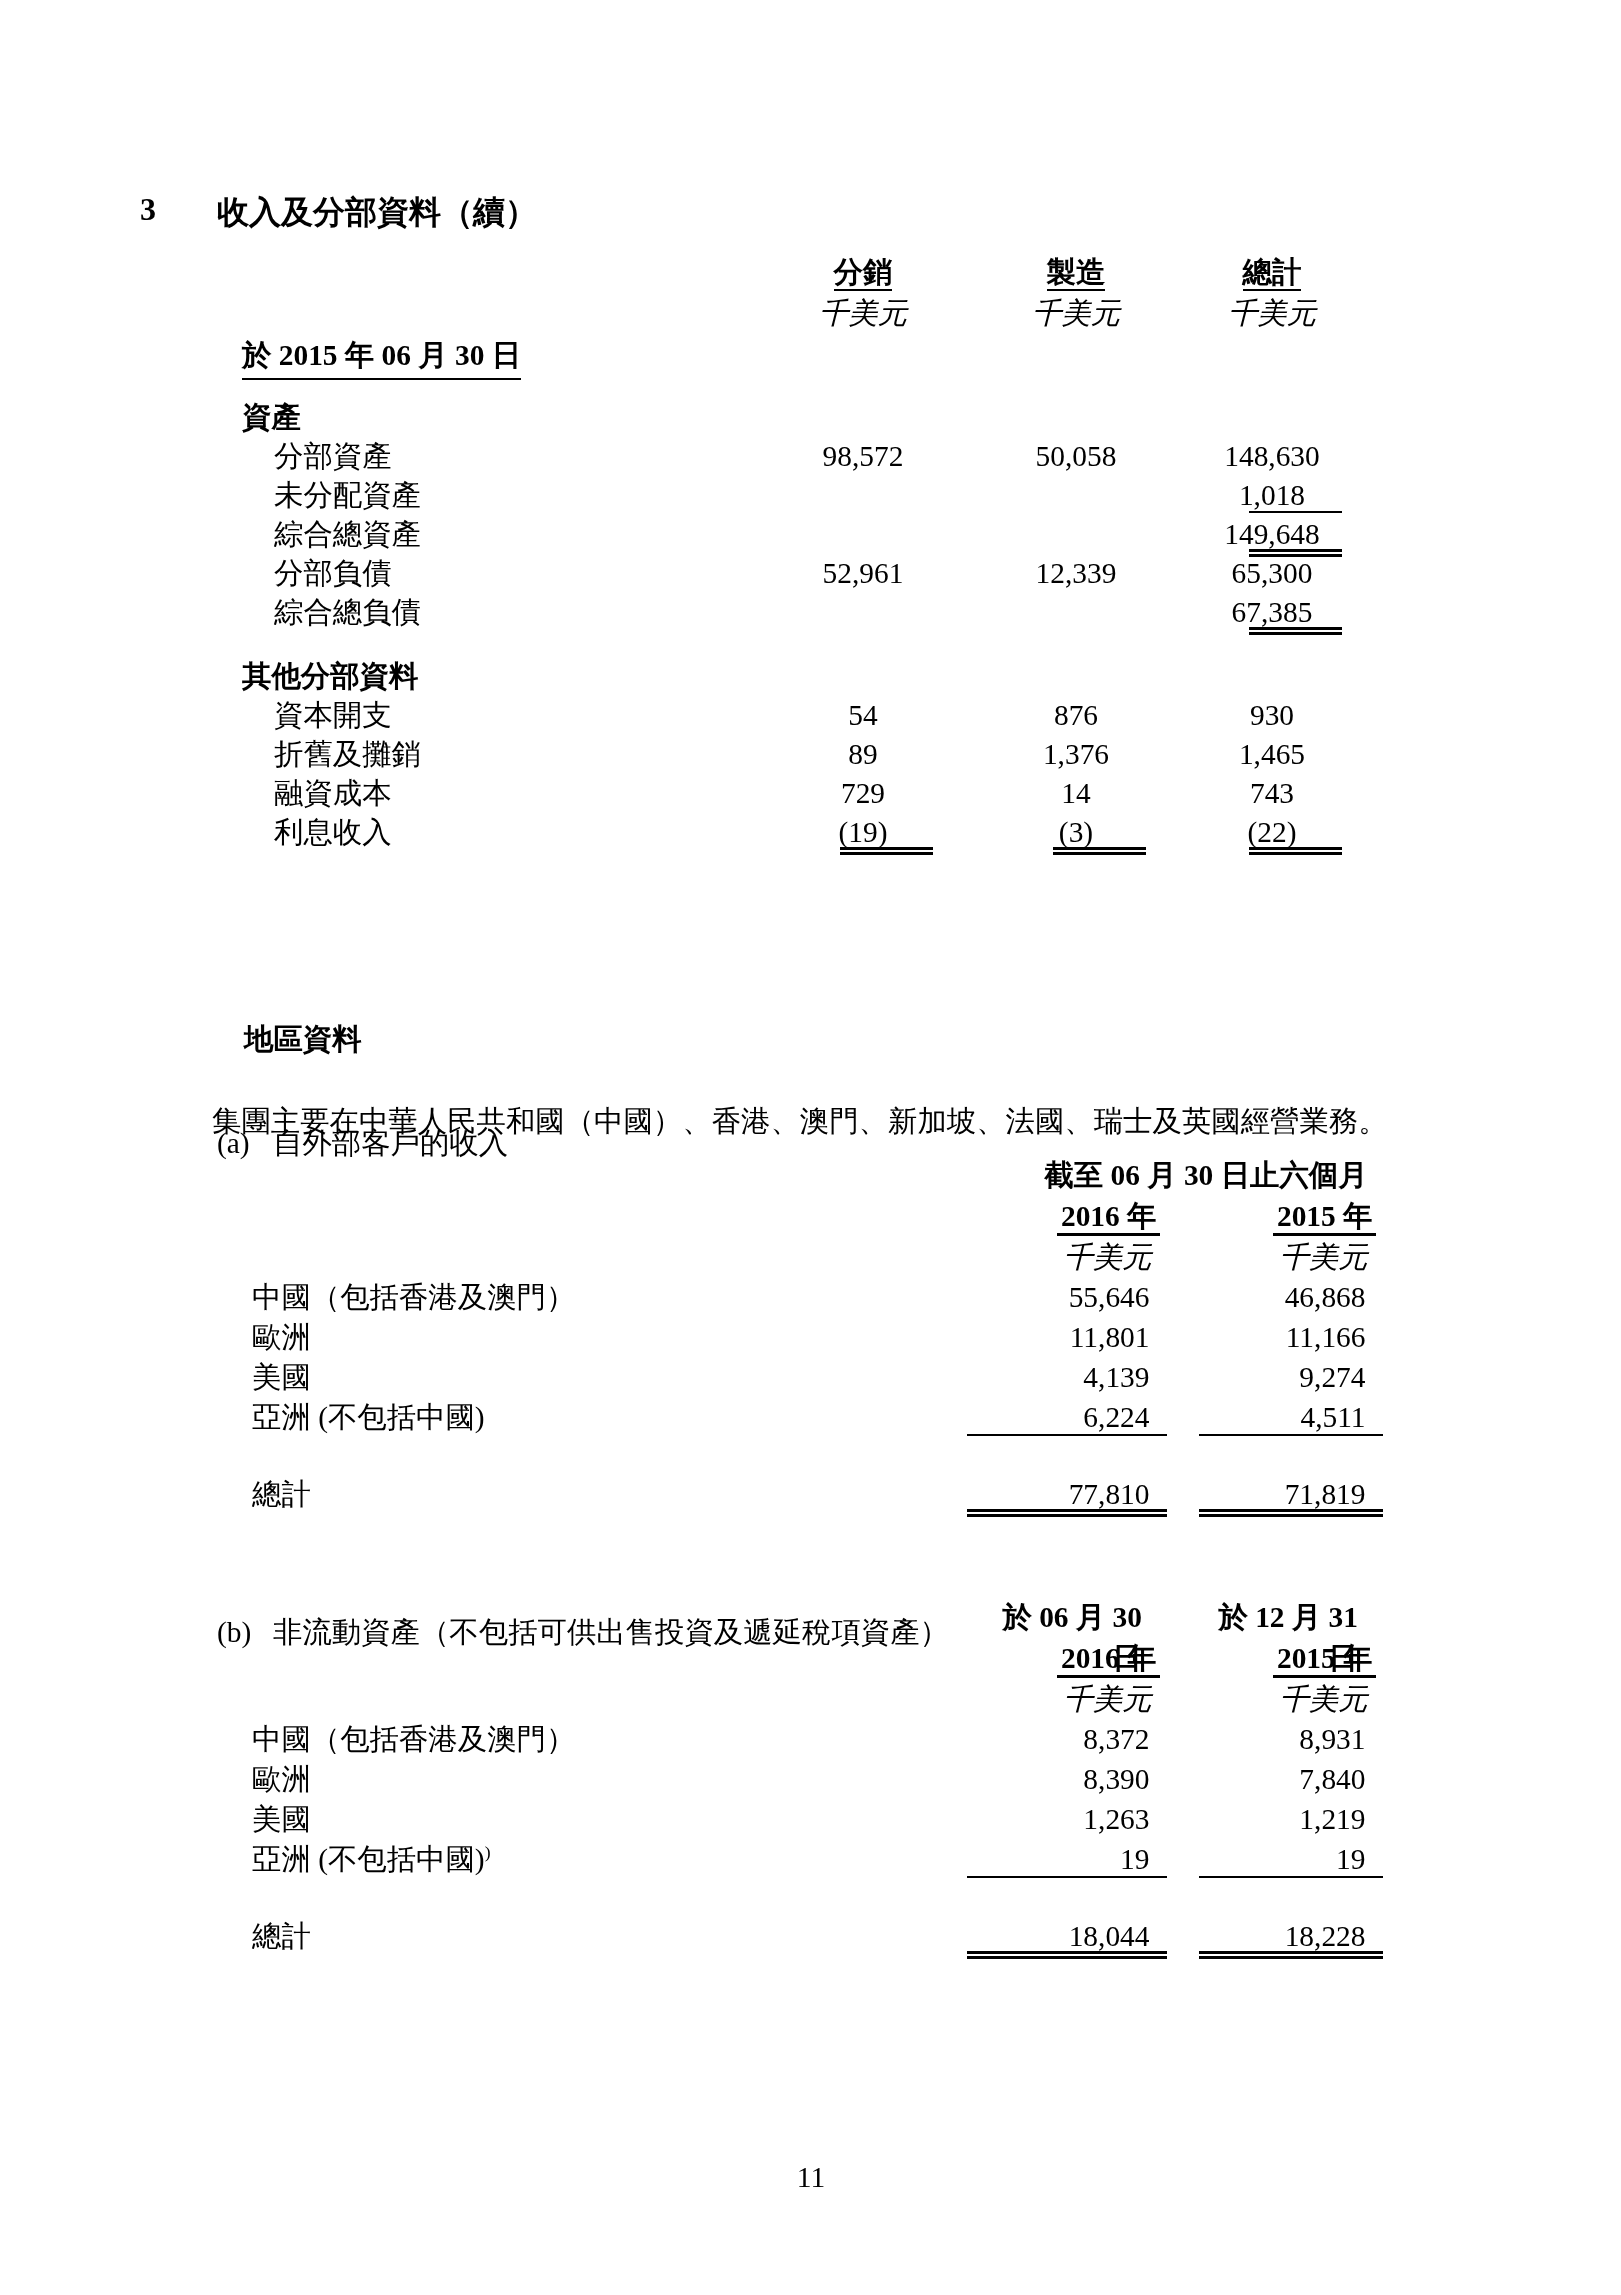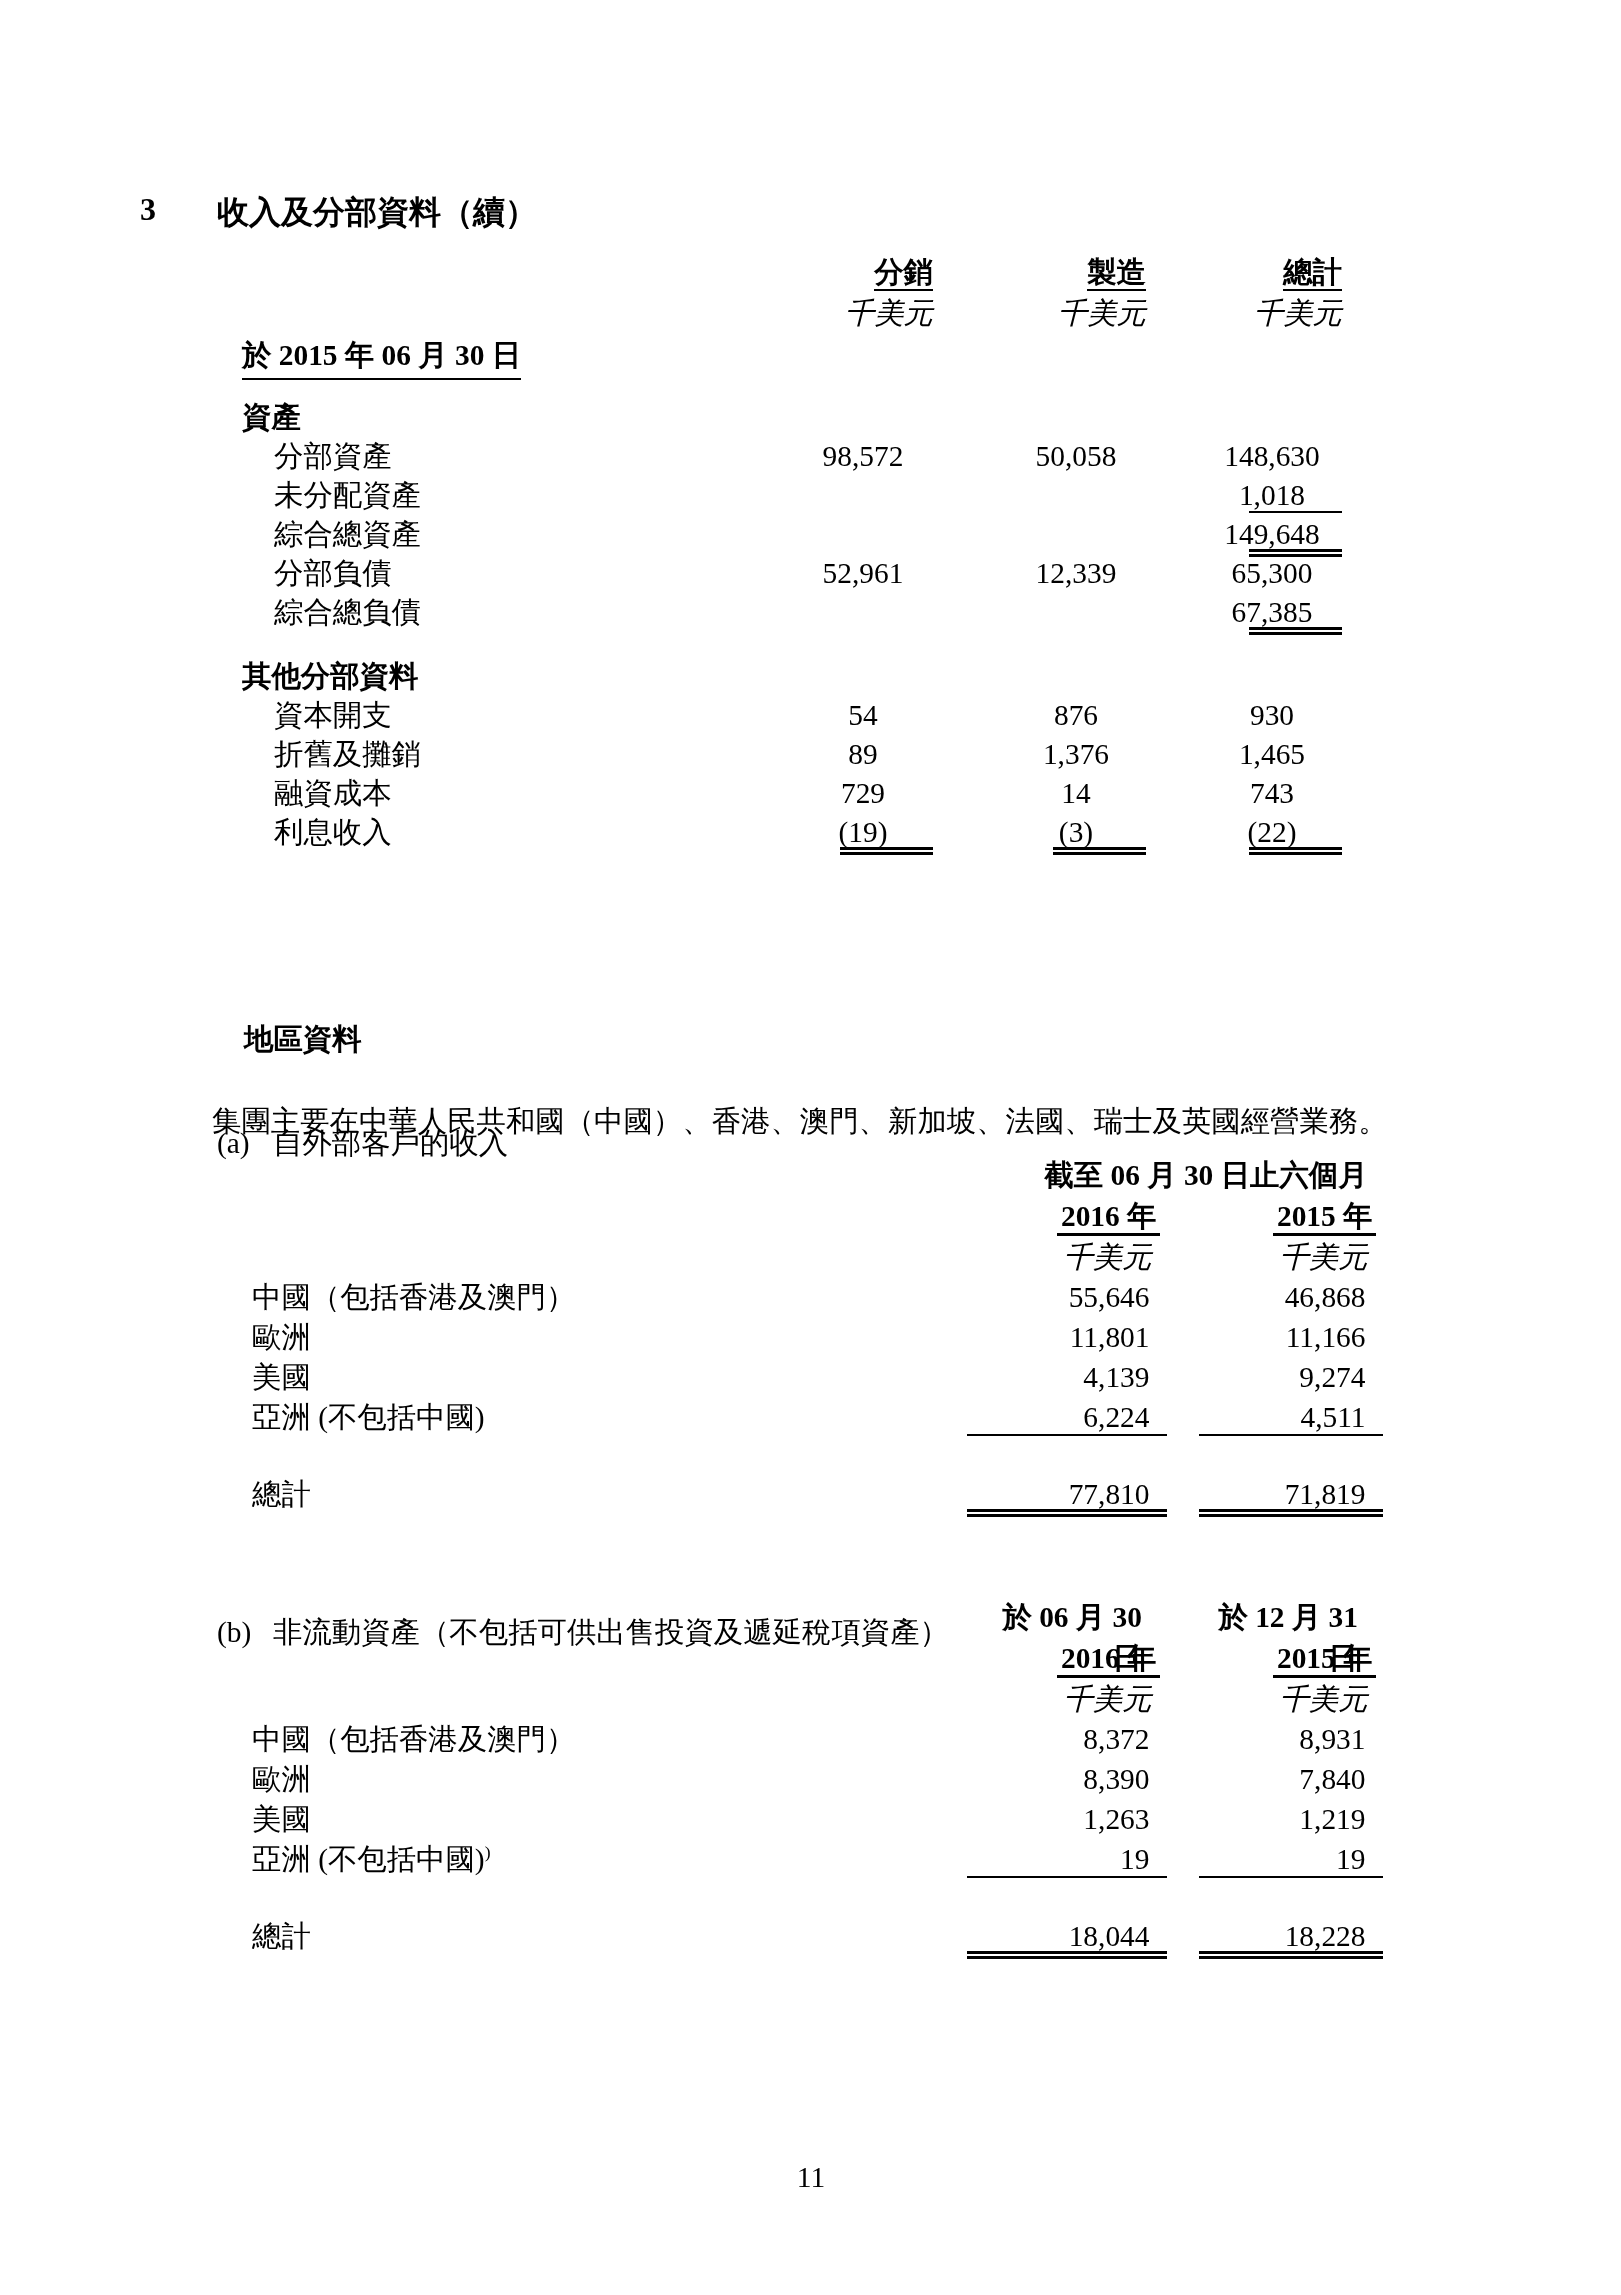--- a/index.html
+++ b/index.html
@@ -20,21 +20,21 @@
   .sec-title { left:217px; top:191px; font-weight:bold; font-size:32px; }
 
   
   .t1 { left:242px; top:251px; width:1100px; }
   .t1-row { display:flex; height:39px; line-height:39px; }
   .t1-row.hdr  { height:43px; line-height:43px; }
   .t1-row.unit { height:38px; line-height:38px; }
   .t1-label { flex:1; }
   .t1-label.indent { padding-left:32px; box-sizing:border-box; }
   .t1c { width:140px; text-align:center; position:relative; }
-  .t1c.center { text-align:right; }
+  .t1c.center { text-align:center; }
   .t1c.c2 { margin-left:73px; }
   .t1c.c3 { margin-left:56px; }
   .t1c.us::after { content:""; position:absolute; right:0; bottom:2.1px;  width:93px; border-bottom:2.8px solid #000; }
   .t1c.ud::after { content:""; position:absolute; right:0; bottom:-2.8px; width:93px; border-bottom:8.4px double #000; }
   .hdr-u  { display:inline-block; line-height:1.12; border-bottom:2.8px solid #000; font-weight:bold; }
   .date-row { margin-top:7px; height:41px; line-height:41px; }
   .grp-head { font-weight:bold; }
   .mt26 { margin-top:18px; } .mt36 { margin-top:25px; }
 
   

